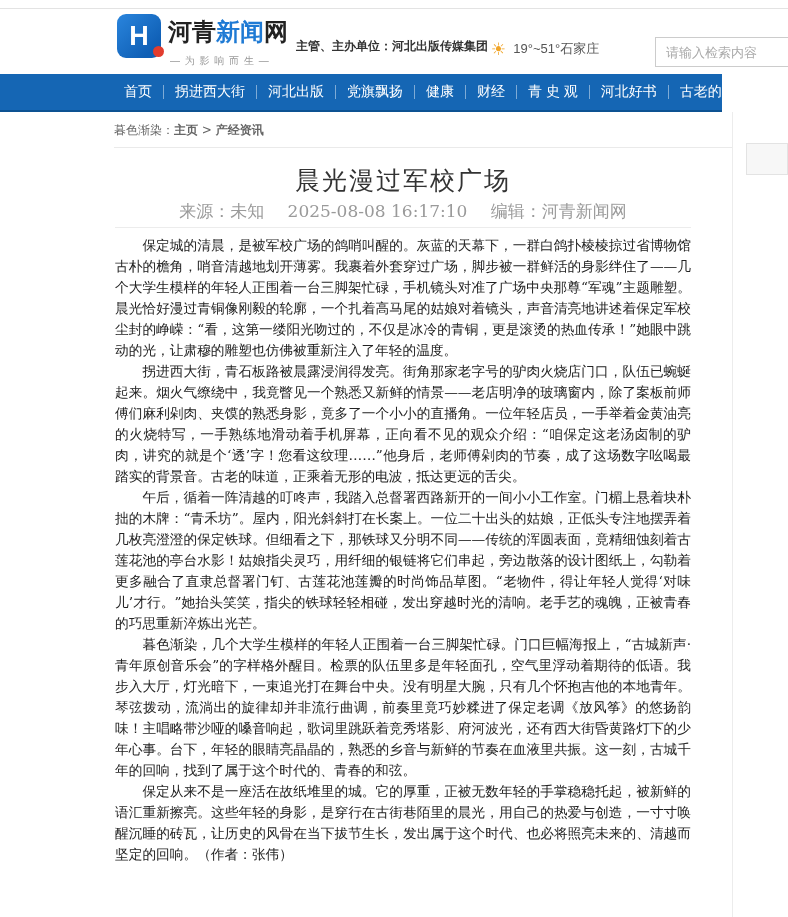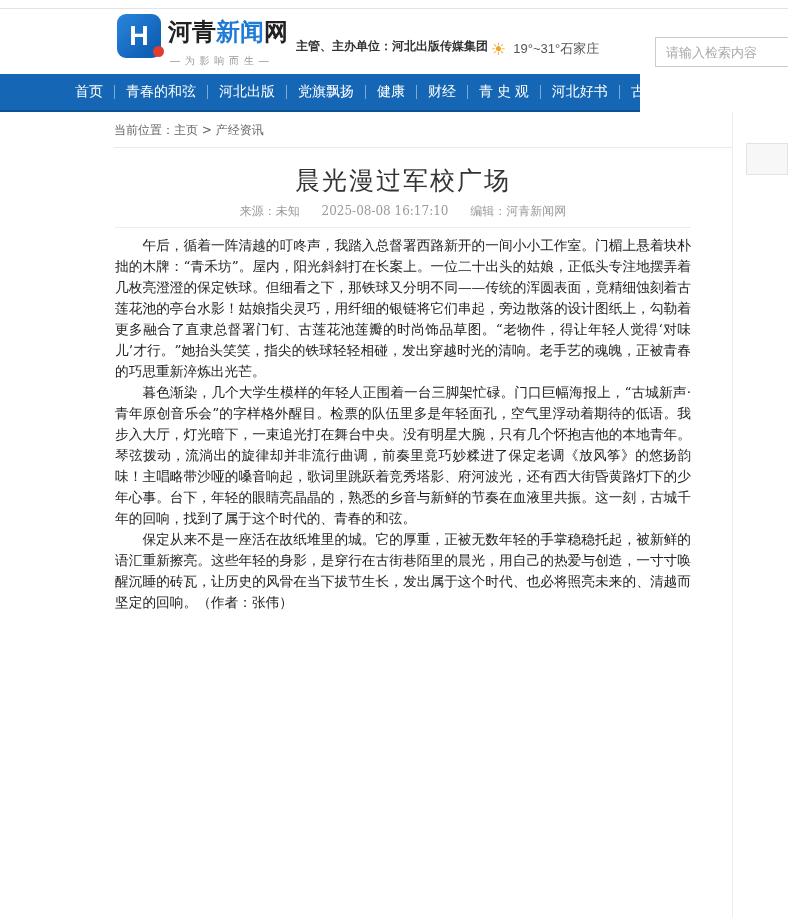--- a/index.html
+++ b/index.html
@@ -21,38 +21,38 @@
   .sponsor{position:absolute;left:296px;top:38px;font-size:12px;font-weight:600;color:#333;white-space:nowrap;text-align:right;}
   .weather{position:absolute;left:491px;top:40px;font-size:13px;color:#555;display:flex;
              align-items:center;gap:7px;}
   .sun{color:#f0a428;font-size:17px;line-height:1;font-family:"DejaVu Sans",sans-serif;}
   .search{position:absolute;left:655px;top:37px;width:150px;height:30px;box-sizing:border-box;
              border:1px solid #ccc;padding:0 10px;font-size:13px;color:#333;outline:none;
              font-family:"Liberation Sans",sans-serif;}
   .search::placeholder{color:#a9a9a9;}
 
   
-  .nav{position:absolute;left:0;top:74px;width:640px;height:38px;background:#1566b4;
-       border-bottom:2px solid #0d5292;display:flex;align-items:center;padding-left:64px;
+  .nav{position:absolute;left:0;top:74px;width:722px;height:38px;background:#1566b4;
+       border-bottom:2px solid #0d5292;display:flex;align-items:center;padding-left:113px;
        box-sizing:border-box;overflow:hidden;}
   .nav-item{color:#fff;font-size:14px;padding:0 11px;text-decoration:none;cursor:pointer;
        white-space:pre;flex:none;}
   .nav-sep{width:1px;height:14px;background:rgba(255,255,255,.45);flex:none;}
 
   
   .breadcrumb{position:absolute;left:114px;top:122px;font-size:12px;color:#666;
        font-family:"DejaVu Serif",serif;}
-  .breadcrumb a{color:#666;text-decoration:none;cursor:pointer;}
+  .breadcrumb a{color:#666;text-decoration:none;cursor:pointer;font-weight:bold;}
   .bc-divider{position:absolute;left:114px;top:147px;width:618px;height:1px;background:#eaeaea;}
 
   
   .article{position:absolute;left:115px;top:158px;width:576px;font-family:"DejaVu Serif",serif;}
   .article h1{margin:10px 0 0;font-size:25px;font-weight:400;color:#333;text-align:center;
        line-height:26px;letter-spacing:2px;}
-  .meta{margin-top:10px;text-align:center;font-size:12px;color:#9a9a9a;line-height:14px;}
+  .meta{margin-top:10px;text-align:center;font-size:17px;color:#9a9a9a;line-height:14px;}
   .meta .m{margin:0 9px;}
   .meta-divider{margin-top:9px;border-top:1px solid #ececec;height:0;}
   .body{margin-top:7px;font-size:13.7px;line-height:21px;color:#222;text-align:justify;}
   .body p{margin:0;text-indent:2em;}
 
   
   .right-divider{position:absolute;left:732px;top:112px;width:1px;height:805px;background:#ececec;}
   .float-box{position:absolute;left:746px;top:143px;width:40px;height:30px;background:#f7f7f7;
        border:1px solid #e3e3e3;cursor:pointer;}
 </style>
@@ -65,63 +65,65 @@
   <header>
     <div class="logo-icon">
       <span>H</span>
       <i class="dot"></i>
     </div>
     <div class="logo-text"><span class="lt-dark">河青</span><span class="lt-blue">新闻</span><span class="lt-dark">网</span></div>
     <div class="logo-tagline">— 为 影 响 而 生 —</div>
     <div class="sponsor">主管、主办单位：河北出版传媒集团</div>
     <div class="weather">
       <span class="sun">☀</span>
-      <span>19°~31°石家庄</span>
+      <span>19°~51°石家庄</span>
     </div>
     <input class="search" type="text" placeholder="请输入检索内容" style="">
   </header>
 
   <nav class="nav" id="main-nav">
       <a class="nav-item">首页</a>
       <span class="nav-sep"></span>
-      <a class="nav-item">青春的和弦</a>
+      <a class="nav-item">拐进西大街</a>
       <span class="nav-sep"></span>
       <a class="nav-item">河北出版</a>
       <span class="nav-sep"></span>
       <a class="nav-item">党旗飘扬</a>
       <span class="nav-sep"></span>
       <a class="nav-item">健康</a>
       <span class="nav-sep"></span>
       <a class="nav-item">财经</a>
       <span class="nav-sep"></span>
       <a class="nav-item">青 史 观</a>
       <span class="nav-sep"></span>
       <a class="nav-item">河北好书</a>
       <span class="nav-sep"></span>
       <a class="nav-item">古老的味道</a>
       <span class="nav-sep"></span>
       <a class="nav-item">法治</a>
     </nav>
 
   <div class="breadcrumb">
-    <span>当前位置：</span><a>主页</a>
+    <span>暮色渐染：</span><a>主页</a>
     <span>&gt;</span>
     <a>产经资讯</a>
   </div>
   <div class="bc-divider"></div>
 
   <article class="article">
     <h1>晨光漫过军校广场</h1>
     <div class="meta">
       <span class="m"><span>来源：</span><span>未知</span></span>
       <span class="m">2025-08-08 16:17:10</span>
       <span class="m"><span>编辑：</span><span>河青新闻网</span></span>
     </div>
     <div class="meta-divider"></div>
     <div class="body" id="article-body">
+        <p>保定城的清晨，是被军校广场的鸽哨叫醒的。灰蓝的天幕下，一群白鸽扑棱棱掠过省博物馆古朴的檐角，哨音清越地划开薄雾。我裹着外套穿过广场，脚步被一群鲜活的身影绊住了——几个大学生模样的年轻人正围着一台三脚架忙碌，手机镜头对准了广场中央那尊“军魂”主题雕塑。晨光恰好漫过青铜像刚毅的轮廓，一个扎着高马尾的姑娘对着镜头，声音清亮地讲述着保定军校尘封的峥嵘：“看，这第一缕阳光吻过的，不仅是冰冷的青铜，更是滚烫的热血传承！”她眼中跳动的光，让肃穆的雕塑也仿佛被重新注入了年轻的温度。</p>
+        <p>拐进西大街，青石板路被晨露浸润得发亮。街角那家老字号的驴肉火烧店门口，队伍已蜿蜒起来。烟火气缭绕中，我竟瞥见一个熟悉又新鲜的情景——老店明净的玻璃窗内，除了案板前师傅们麻利剁肉、夹馍的熟悉身影，竟多了一个小小的直播角。一位年轻店员，一手举着金黄油亮的火烧特写，一手熟练地滑动着手机屏幕，正向看不见的观众介绍：“咱保定这老汤卤制的驴肉，讲究的就是个‘透’字！您看这纹理……”他身后，老师傅剁肉的节奏，成了这场数字吆喝最踏实的背景音。古老的味道，正乘着无形的电波，抵达更远的舌尖。</p>
         <p>午后，循着一阵清越的叮咚声，我踏入总督署西路新开的一间小小工作室。门楣上悬着块朴拙的木牌：“青禾坊”。屋内，阳光斜斜打在长案上。一位二十出头的姑娘，正低头专注地摆弄着几枚亮澄澄的保定铁球。但细看之下，那铁球又分明不同——传统的浑圆表面，竟精细蚀刻着古莲花池的亭台水影！姑娘指尖灵巧，用纤细的银链将它们串起，旁边散落的设计图纸上，勾勒着更多融合了直隶总督署门钉、古莲花池莲瓣的时尚饰品草图。“老物件，得让年轻人觉得‘对味儿’才行。”她抬头笑笑，指尖的铁球轻轻相碰，发出穿越时光的清响。老手艺的魂魄，正被青春的巧思重新淬炼出光芒。</p>
         <p>暮色渐染，几个大学生模样的年轻人正围着一台三脚架忙碌。门口巨幅海报上，“古城新声·青年原创音乐会”的字样格外醒目。检票的队伍里多是年轻面孔，空气里浮动着期待的低语。我步入大厅，灯光暗下，一束追光打在舞台中央。没有明星大腕，只有几个怀抱吉他的本地青年。琴弦拨动，流淌出的旋律却并非流行曲调，前奏里竟巧妙糅进了保定老调《放风筝》的悠扬韵味！主唱略带沙哑的嗓音响起，歌词里跳跃着竞秀塔影、府河波光，还有西大街昏黄路灯下的少年心事。台下，年轻的眼睛亮晶晶的，熟悉的乡音与新鲜的节奏在血液里共振。这一刻，古城千年的回响，找到了属于这个时代的、青春的和弦。</p>
         <p>保定从来不是一座活在故纸堆里的城。它的厚重，正被无数年轻的手掌稳稳托起，被新鲜的语汇重新擦亮。这些年轻的身影，是穿行在古街巷陌里的晨光，用自己的热爱与创造，一寸寸唤醒沉睡的砖瓦，让历史的风骨在当下拔节生长，发出属于这个时代、也必将照亮未来的、清越而坚定的回响。（作者：张伟）</p>
       </div>
   </article>
 
   <div class="right-divider"></div>
   <div class="float-box"></div>
 </div>
 

